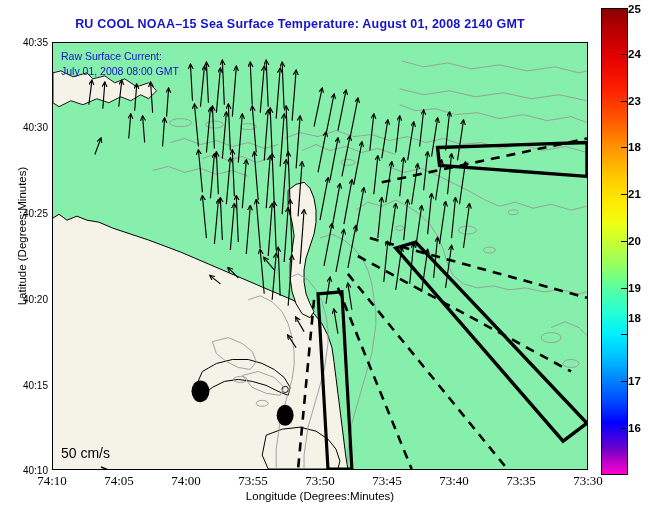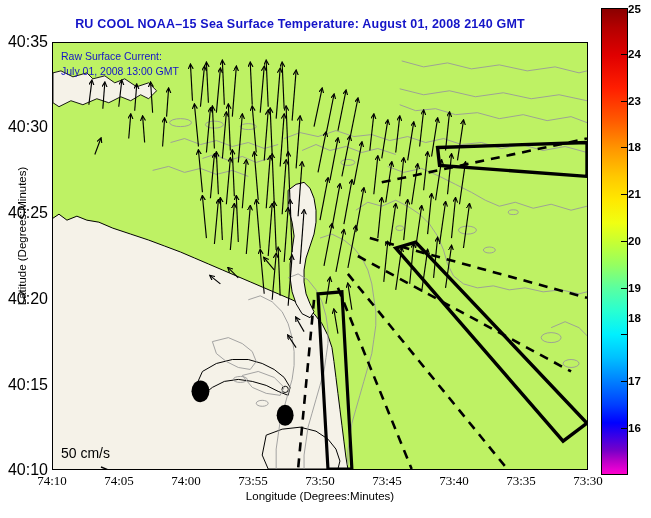--- a/index.html
+++ b/index.html
@@ -8,38 +8,38 @@
 
   #stage{position:absolute;left:0;top:0;width:651px;height:518px;}
 
   
   #title{position:absolute;left:0;top:17px;width:600px;text-align:center;
          font-size:12.5px;font-weight:bold;color:#1414c8;letter-spacing:.2px;
          white-space:nowrap;}
 
   
   #plot{position:absolute;left:52px;top:42px;width:536px;height:428px;
-        border:1.4px solid #000;background:#bef264;box-sizing:border-box;
+        border:1.4px solid #000;background:#86efac;box-sizing:border-box;
         overflow:hidden;}
   #plotsvg{position:absolute;left:0;top:0;width:100%;height:100%;}
 
   
   #annot{position:absolute;left:8px;top:6px;color:#1414c8;font-size:10.5px;
          line-height:15px;white-space:nowrap;}
 
   
   #scalekey{position:absolute;left:8px;top:402px;color:#000;font-size:14px;
             white-space:nowrap;}
   #scalekey .arrowbox{margin-top:3px;}
 
   
   .xtick{position:absolute;top:473px;transform:translateX(-50%);
          font-size:13px;color:#000;white-space:nowrap;font-family:Liberation Serif, serif;}
   .ytick{position:absolute;right:0;transform:translateY(-50%);
-         font-size:16px;color:#000;white-space:nowrap;}
+         font-size:10px;color:#000;white-space:nowrap;}
   #yticks{position:absolute;left:0;top:0;width:48px;height:518px;}
 
   #xlabel{position:absolute;left:52px;top:490px;width:536px;text-align:center;
           font-size:11.5px;color:#000;}
   #ylabel{position:absolute;left:-88px;top:230px;width:220px;text-align:center;
           font-size:11.5px;color:#000;transform:rotate(-90deg);
           transform-origin:center center;}
 
   
   #cbar{position:absolute;left:601px;top:8px;width:27px;height:467px;
@@ -292,21 +292,21 @@
       </g>
 
       <g>
         <ellipse cx="148" cy="350" rx="9" ry="11" fill="#000"></ellipse>
         <ellipse cx="233" cy="374" rx="8.5" ry="10.5" fill="#000"></ellipse>
       </g>
     </svg>
 
     <div id="annot">
       <div>Raw Surface Current:</div>
-      <div>July 01, 2008 13:00 GMT</div>
+      <div>July 01, 2008 08:00 GMT</div>
     </div>
 
     <div id="scalekey">
       <div>50 cm/s</div>
       <div class="arrowbox">
         <svg width="56" height="12" viewBox="0 0 56 12">
           <path d="M2,6 L48,6" stroke="#000" stroke-width="1.4" fill="none"></path>
           <path d="M40,2 L50,6 L40,10" stroke="#000" stroke-width="1.4" fill="none"></path>
         </svg>
       </div>

